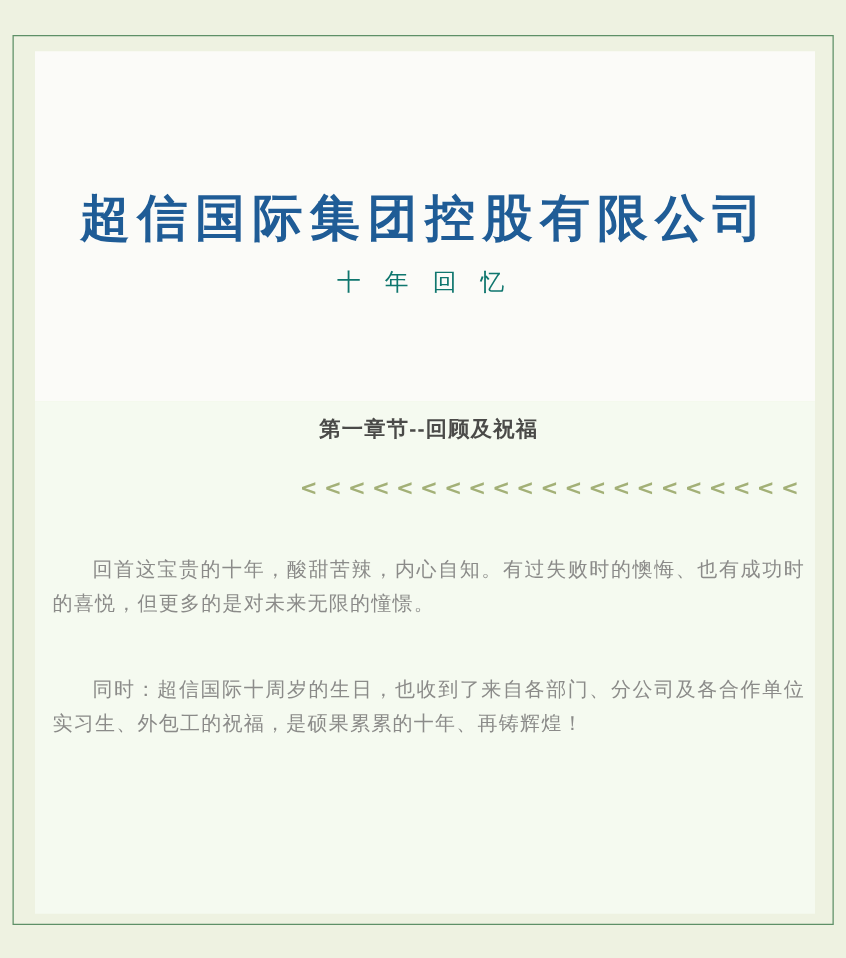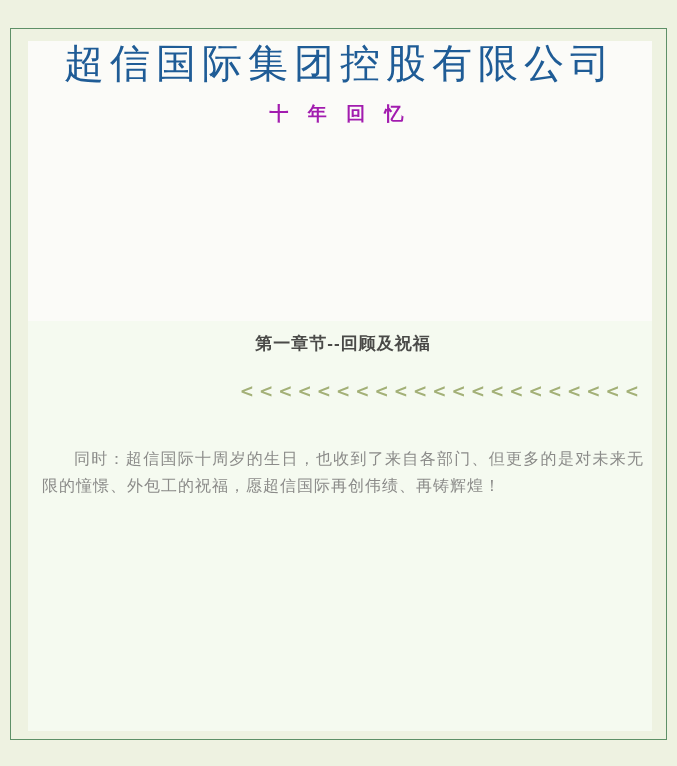--- a/index.html
+++ b/index.html
@@ -20,34 +20,35 @@
     background: #eef2e1;
     padding: 12px 13px 9px 17px;
   }
   .card-white {
     width: 624px;
     height: 280px;
     background: #fbfbf8;
     text-align: center;
   }
   .company-title {
+    padding-top: 112px;
     font-family: "DejaVu Serif", serif;
     font-size: 40px;
     line-height: 44px;
-    font-weight: 400;
+    font-weight: 700;
     letter-spacing: 6px;
     color: #1f5c96;
     white-space: nowrap;
   }
   .subtitle {
     margin-top: 16px;
     font-size: 19px;
-    font-weight: bold;
+    font-weight: normal;
     letter-spacing: 7px;
-    color: #a21caf;
+    color: #0f766e;
   }
   .card-green {
     width: 624px;
     height: 410px;
     background: #f5faf0;
     padding: 0 8px 0 14px;
     overflow: hidden;
   }
   .section-heading {
     margin-top: 14px;
@@ -90,17 +91,18 @@
   <div class="card-white">
     <div class="company-title">超信国际集团控股有限公司</div>
     <div class="subtitle">十 年 回 忆</div>
   </div>
 
   <div class="card-green">
     <div class="section-heading">第一章节--回顾及祝福</div>
     <div class="chevron-row">&lt;&lt;&lt;&lt;&lt;&lt;&lt;&lt;&lt;&lt;&lt;&lt;&lt;&lt;&lt;&lt;&lt;&lt;&lt;&lt;&lt;</div>
 
     <div class="body-text">
-      <p class="p3">同时：超信国际十周岁的生日，也收到了来自各部门、但更多的是对未来无限的憧憬、外包工的祝福，愿超信国际再创伟绩、再铸辉煌！</p>
+      <p class="p2">回首这宝贵的十年，酸甜苦辣，内心自知。有过失败时的懊悔、也有成功时的喜悦，但更多的是对未来无限的憧憬。</p>
+      <p class="p3">同时：超信国际十周岁的生日，也收到了来自各部门、分公司及各合作单位实习生、外包工的祝福，是硕果累累的十年、再铸辉煌！</p>
     </div>
   </div>
 
 </div>
 
 </body></html>

